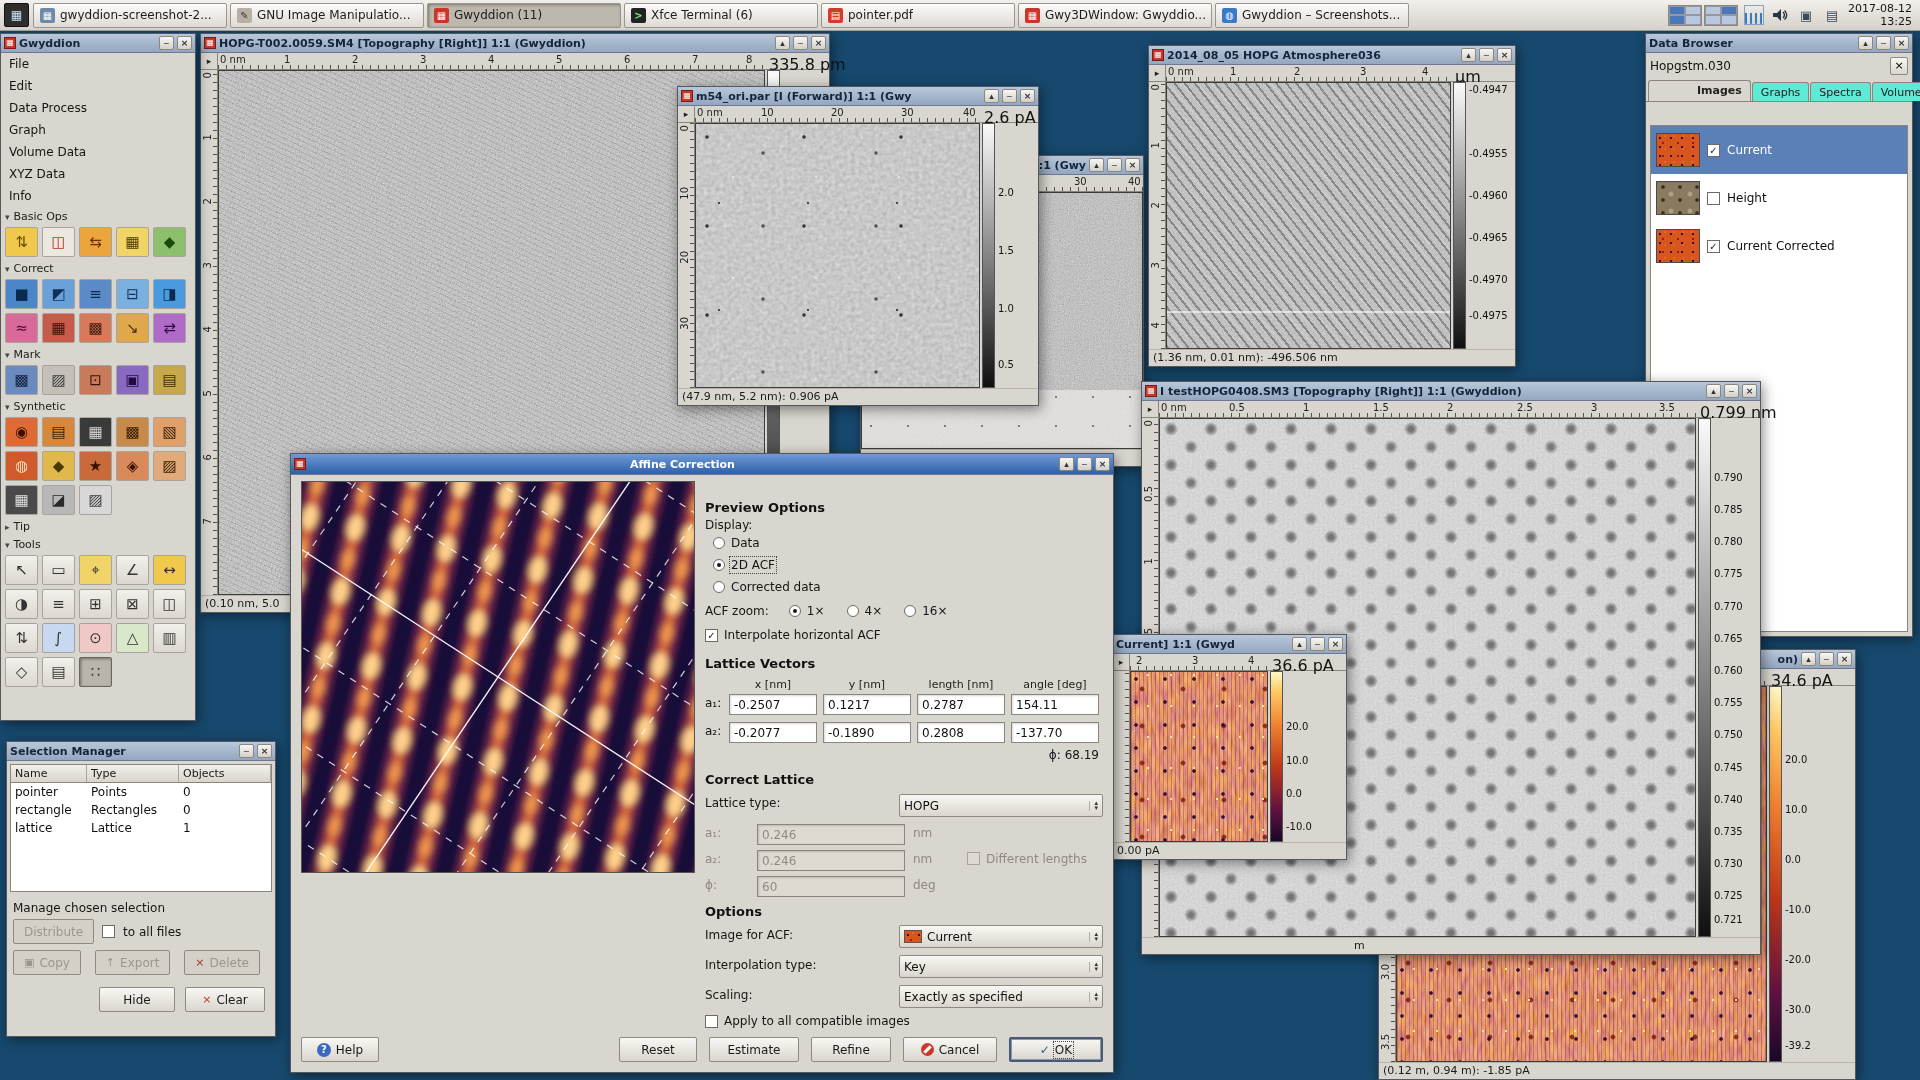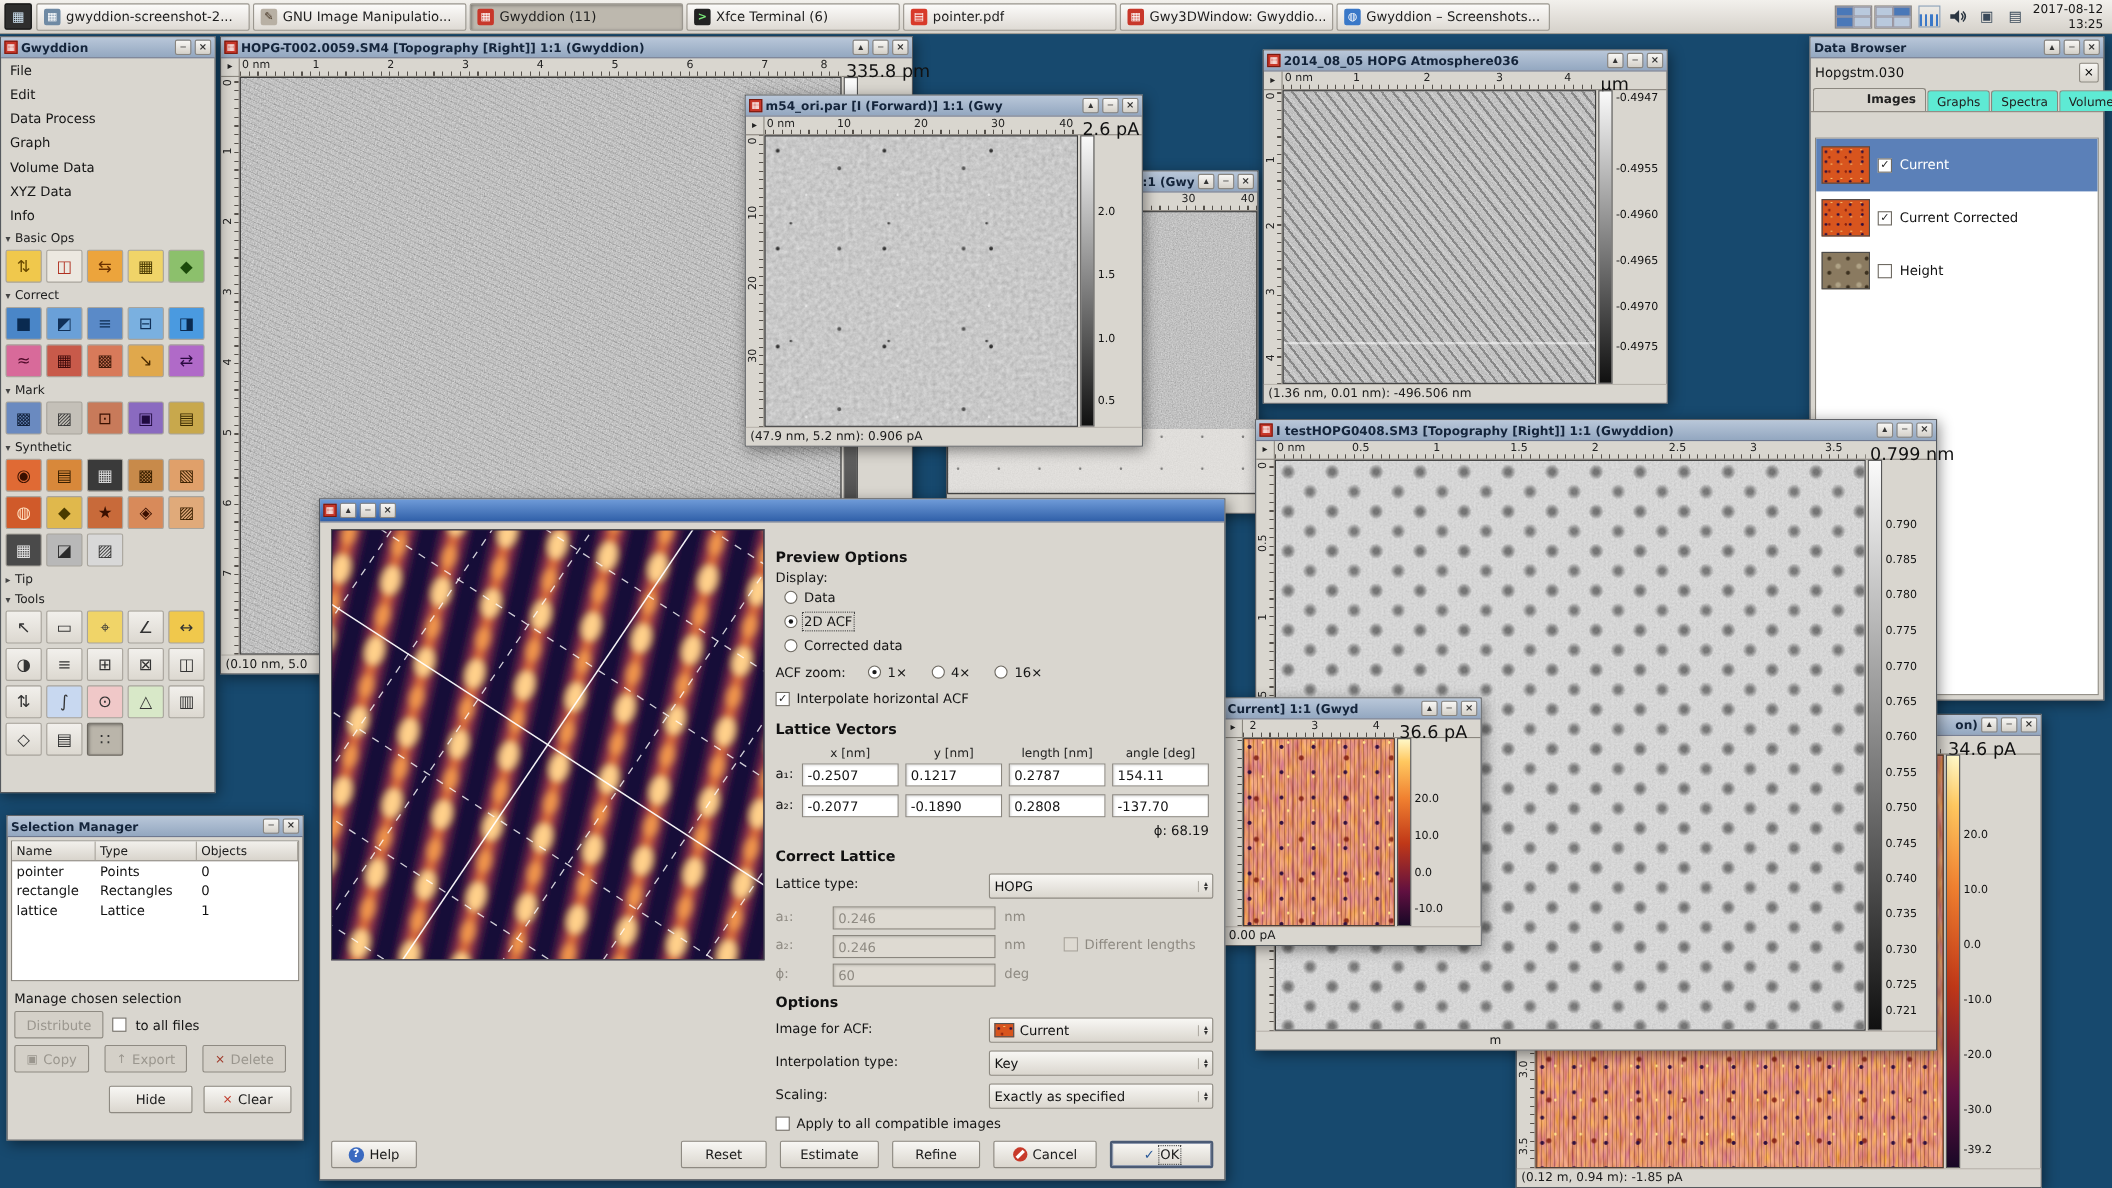--- a/index.html
+++ b/index.html
@@ -449,28 +449,28 @@
         <span class="db-tab">Volume</span>
         <span class="db-tab">XYZ</span>
       </div>
       <div class="db-list">
         <div class="db-row sel">
           <span class="thumb plasma-css"></span>
           <span class="cb on"></span>
           <span class="rl">Current</span>
         </div>
         <div class="db-row">
+          <span class="thumb thumb-h"></span>
+          <span class="cb"></span>
+          <span class="rl">Height</span>
+        </div>
+        <div class="db-row">
           <span class="thumb plasma-css"></span>
           <span class="cb on"></span>
           <span class="rl">Current Corrected</span>
-        </div>
-        <div class="db-row">
-          <span class="thumb thumb-h"></span>
-          <span class="cb"></span>
-          <span class="rl">Height</span>
         </div>
       </div>
     </div>
   </div>
 
   <div class="win" id="w-orange" style="left:1378px;top:649px;width:478px;height:431px;">
     <div class="tb">
       <span class="ti right">on)</span>
       <span class="wb wb-shade"></span>
       <span class="wb wb-min"></span>
@@ -893,20 +893,21 @@
       <button class="btn" style="width:80px">
           <span class="bic" style="color:#c0392a">×</span>
           <span>Clear</span>
         </button>
     </div>
   </div>
 
   <div class="win" id="affine" style="left:290px;top:453px;width:824px;height:620px;z-index:20;">
     <div class="tb active">
       <span class="appic">▦</span>
+      <span class="ti">Affine Correction</span>
       <span class="wb wb-shade"></span>
       <span class="wb wb-min"></span>
       <span class="wb wb-close"></span>
     </div>
     <div class="content">
 
       <div class="acf-prev">
         <svg class="fill" viewBox="0 0 394 392" preserveAspectRatio="none">
           <defs>
             <linearGradient id="acfS" x1="0" y1="0" x2="1" y2="0">

